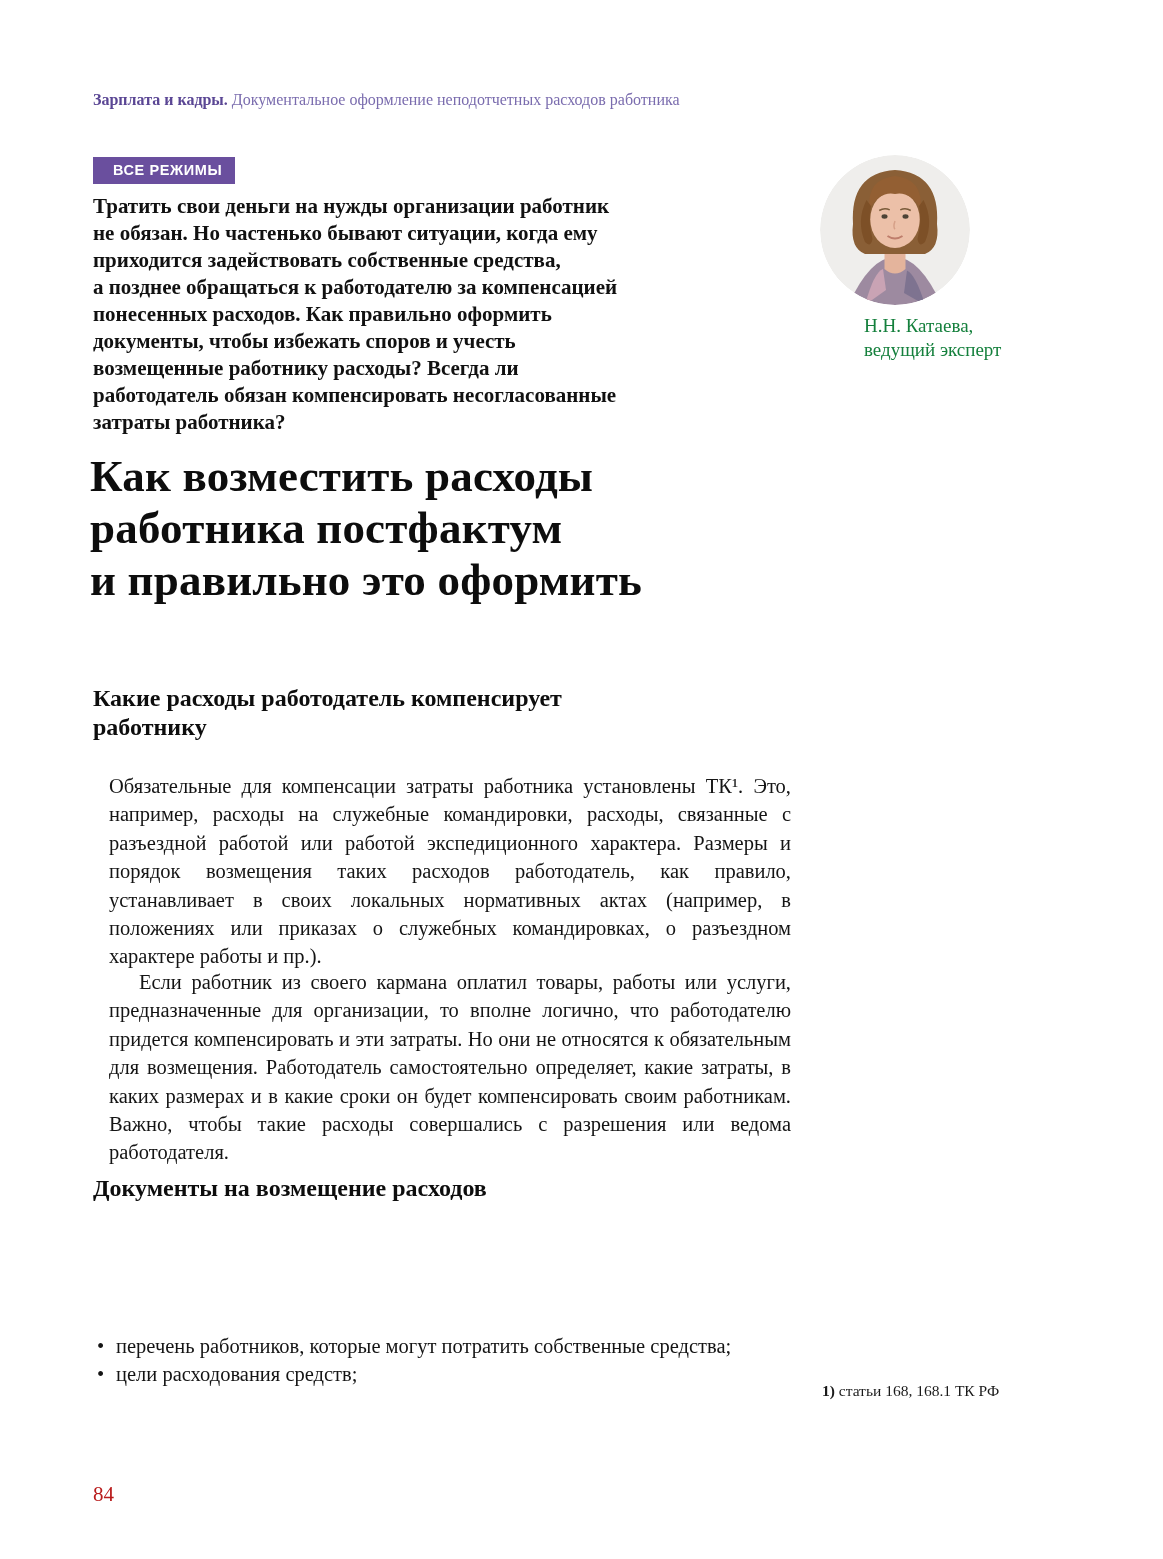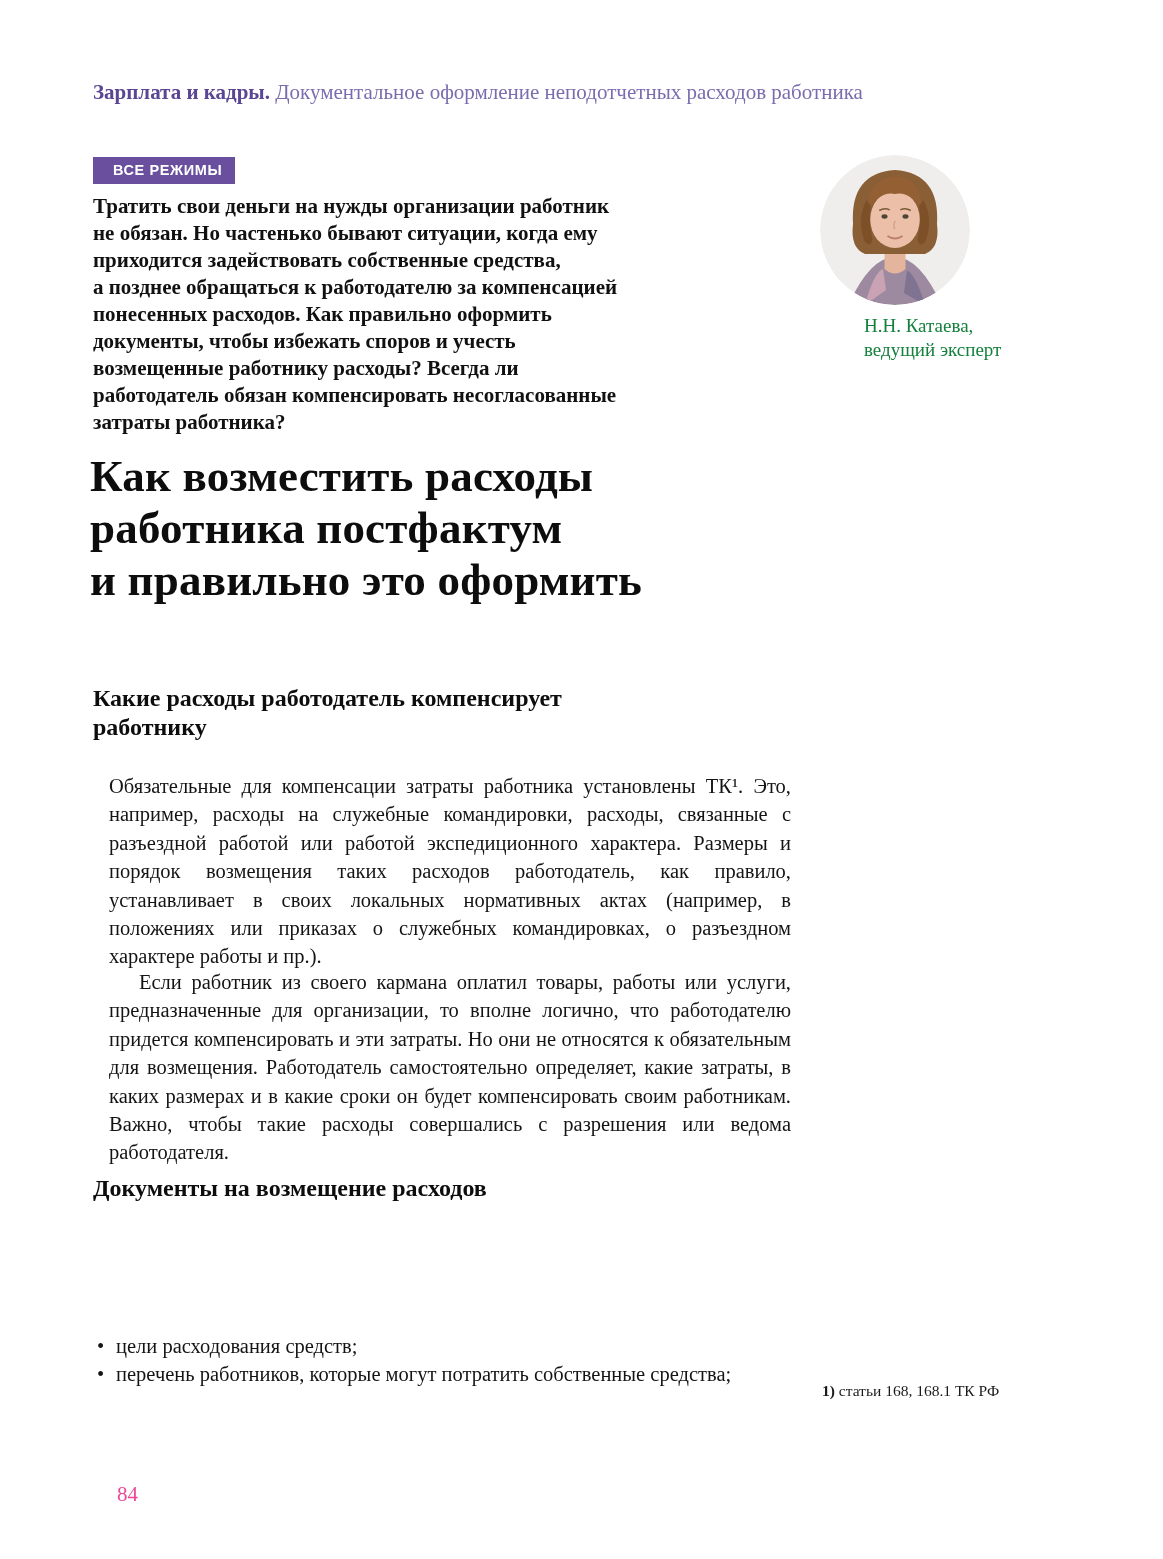--- a/index.html
+++ b/index.html
@@ -13,24 +13,24 @@
     height: 1559px;
     background: #ffffff;
     overflow: hidden;
     font-family: "Liberation Serif", serif;
     color: #141414;
   }
 
   
   .runhead {
     position: absolute;
-    top: 80px;
+    top: 88px;
     left: 93px;
     width: 1000px;
-    font-size: 21px;
+    font-size: 16px;
     line-height: 24px;
   }
   .runhead .brand {
     font-weight: bold;
     color: #5a4694;
   }
   .runhead .sub {
     color: #7a6cae;
   }
 
@@ -169,22 +169,21 @@
     white-space: nowrap;
   }
   .footnote .fn-marker { font-weight: bold; }
 
   
   .pagenum {
     position: absolute;
     top: 1482px;
     left: 93px;
     font-size: 21px;
-    color: #ec4899;
-    margin-left: 24px;
+    color: #b91c1c;
   }
 </style>
 </head>
 <body>
 
 <div class="page">
 
   <div class="runhead">
     <span class="brand">Зарплата и кадры.</span>
     <span class="sub">Документальное оформление неподотчетных расходов работника</span>
@@ -252,22 +251,22 @@
 работнику</h2>
 
   <p class="body p1">Обязательные для компенсации затраты работника установлены ТК¹. Это, например, расходы на служебные командировки, расходы, связанные с разъездной работой или работой экспедиционного характера. Размеры и порядок возмещения таких расходов работодатель, как правило, устанавливает в своих локальных нормативных актах (например, в положениях или приказах о служебных командировках, о разъездном характере работы и пр.).</p>
 
   <p class="body p2">Если работник из своего кармана оплатил товары, работы или услуги, предназначенные для организации, то вполне логично, что работодателю придется компенсировать и эти затраты. Но они не относятся к обязательным для возмещения. Работодатель самостоятельно определяет, какие затраты, в каких размерах и в какие сроки он будет компенсировать своим работникам. Важно, чтобы такие расходы совершались с разрешения или ведома работодателя.</p>
 
   <h2 class="h2 h2-2">Документы на возмещение расходов</h2>
 
 
   <ul class="bullets">
+    <li>перечень работников, которые могут потратить собственные средства;</li>
     <li>цели расходования средств;</li>
-    <li>перечень работников, которые могут потратить собственные средства;</li>
   </ul>
 
   <div class="footnote">
     <span class="fn-marker">1)</span><span> статьи 168, 168.1 ТК РФ</span>
   </div>
 
   <div class="pagenum">84</div>
 
 </div>
 

